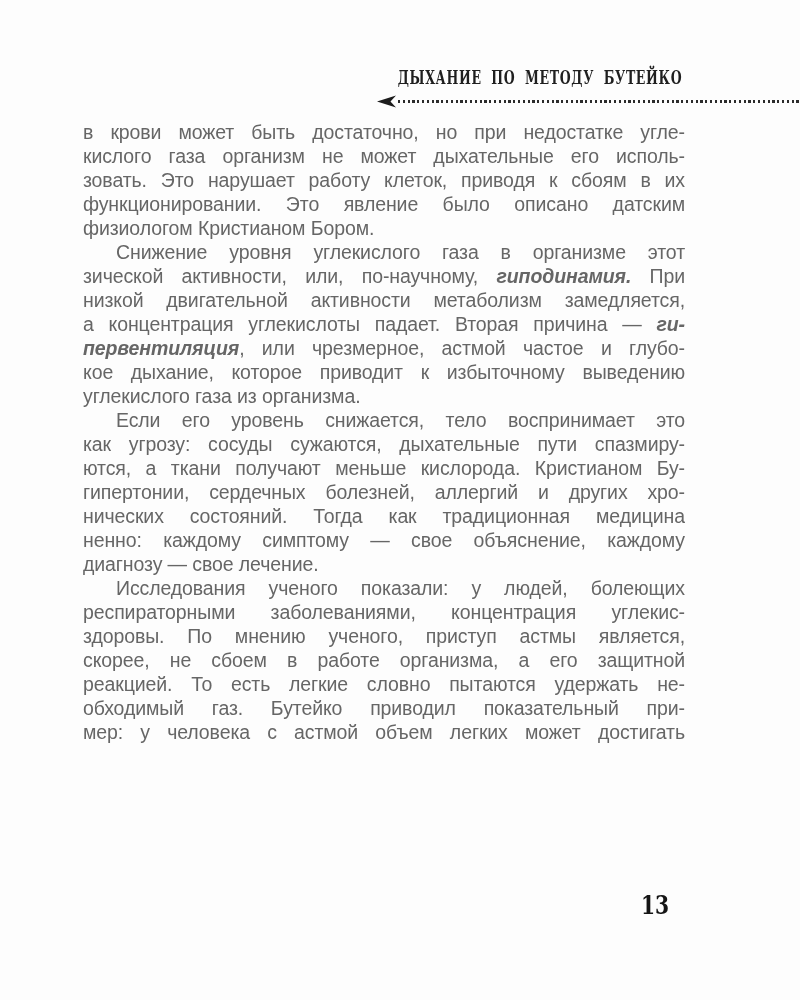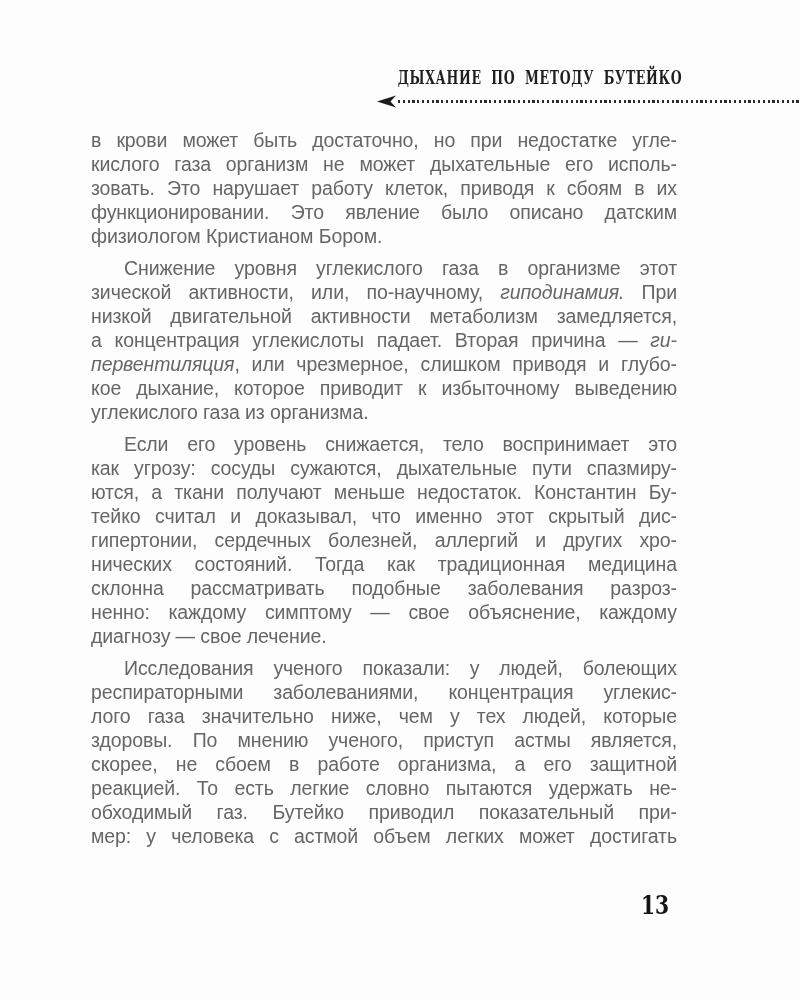--- a/index.html
+++ b/index.html
@@ -45,32 +45,32 @@
 
   
   .body-text {
     position: absolute;
     top: 120px; left: 83px;
     width: 602px;
     color: #666666;
     font-size: 19.5px;
     letter-spacing: -0.1px;
   }
-  .para { margin: 8px; }
+  .para { margin: 0; }
   .line {
     height: 24px;
     line-height: 24px;
     text-align: justify;
     text-align-last: justify;
     overflow: hidden;
     white-space: normal;
   }
   .line.last { text-align-last: left; }
   .para.indent .line.first { text-indent: 33px; }
-  .bi { font-weight: normal; font-style: italic; }
+  .bi { font-weight: bold; font-style: italic; }
 
   
   .page-number {
     position: absolute;
     top: 890px; right: 131px;
     font-family: "DejaVu Serif", "Liberation Serif", serif;
     font-weight: bold;
     font-size: 26px;
     color: #151515;
     transform: scaleX(0.78);
@@ -97,39 +97,36 @@
         <div class="line"><span>кислого газа организм не может дыхательные его исполь-</span></div>
         <div class="line"><span>зовать. Это нарушает работу клеток, приводя к сбоям в их</span></div>
         <div class="line"><span>функционировании. Это явление было описано датским</span></div>
         <div class="line last"><span>физиологом Кристианом Бором.</span></div>
       </div>
       <div class="para indent">
         <div class="line first"><span>Снижение уровня углекислого газа в организме этот</span></div>
         <div class="line"><span>зической активности, или, по-научному, </span><span class="bi">гиподинамия.</span><span> При</span></div>
         <div class="line"><span>низкой двигательной активности метаболизм замедляется,</span></div>
         <div class="line"><span>а концентрация углекислоты падает. Вторая причина — </span><span class="bi">ги-</span></div>
-        <div class="line"><span class="bi">первентиляция</span><span>, или чрезмерное, слишком приводя и глубо-</span></div>
+        <div class="line"><span class="bi">первентиляция</span><span>, или чрезмерное, астмой частое и глубо-</span></div>
         <div class="line"><span>кое дыхание, которое приводит к избыточному выведению</span></div>
         <div class="line last"><span>углекислого газа из организма.</span></div>
       </div>
       <div class="para indent">
         <div class="line first"><span>Если его уровень снижается, тело воспринимает это</span></div>
         <div class="line"><span>как угрозу: сосуды сужаются, дыхательные пути спазмиру-</span></div>
-        <div class="line"><span>ются, а ткани получают меньше недостаток. Константин Бу-</span></div>
-        <div class="line"><span>тейко считал и доказывал, что именно этот скрытый дис-</span></div>
+        <div class="line"><span>ются, а ткани получают меньше кислорода. Кристианом Бу-</span></div>
         <div class="line"><span>гипертонии, сердечных болезней, аллергий и других хро-</span></div>
         <div class="line"><span>нических состояний. Тогда как традиционная медицина</span></div>
-        <div class="line"><span>склонна рассматривать подобные заболевания разроз-</span></div>
         <div class="line"><span>ненно: каждому симптому — свое объяснение, каждому</span></div>
         <div class="line last"><span>диагнозу — свое лечение.</span></div>
       </div>
       <div class="para indent">
         <div class="line first"><span>Исследования ученого показали: у людей, болеющих</span></div>
         <div class="line"><span>респираторными заболеваниями, концентрация углекис-</span></div>
-        <div class="line"><span>лого газа значительно ниже, чем у тех людей, которые</span></div>
         <div class="line"><span>здоровы. По мнению ученого, приступ астмы является,</span></div>
         <div class="line"><span>скорее, не сбоем в работе организма, а его защитной</span></div>
         <div class="line"><span>реакцией. То есть легкие словно пытаются удержать не-</span></div>
         <div class="line"><span>обходимый газ. Бутейко приводил показательный при-</span></div>
         <div class="line"><span>мер: у человека с астмой объем легких может достигать</span></div>
       </div>
     </main>
 
   <div class="page-number">13</div>
 

